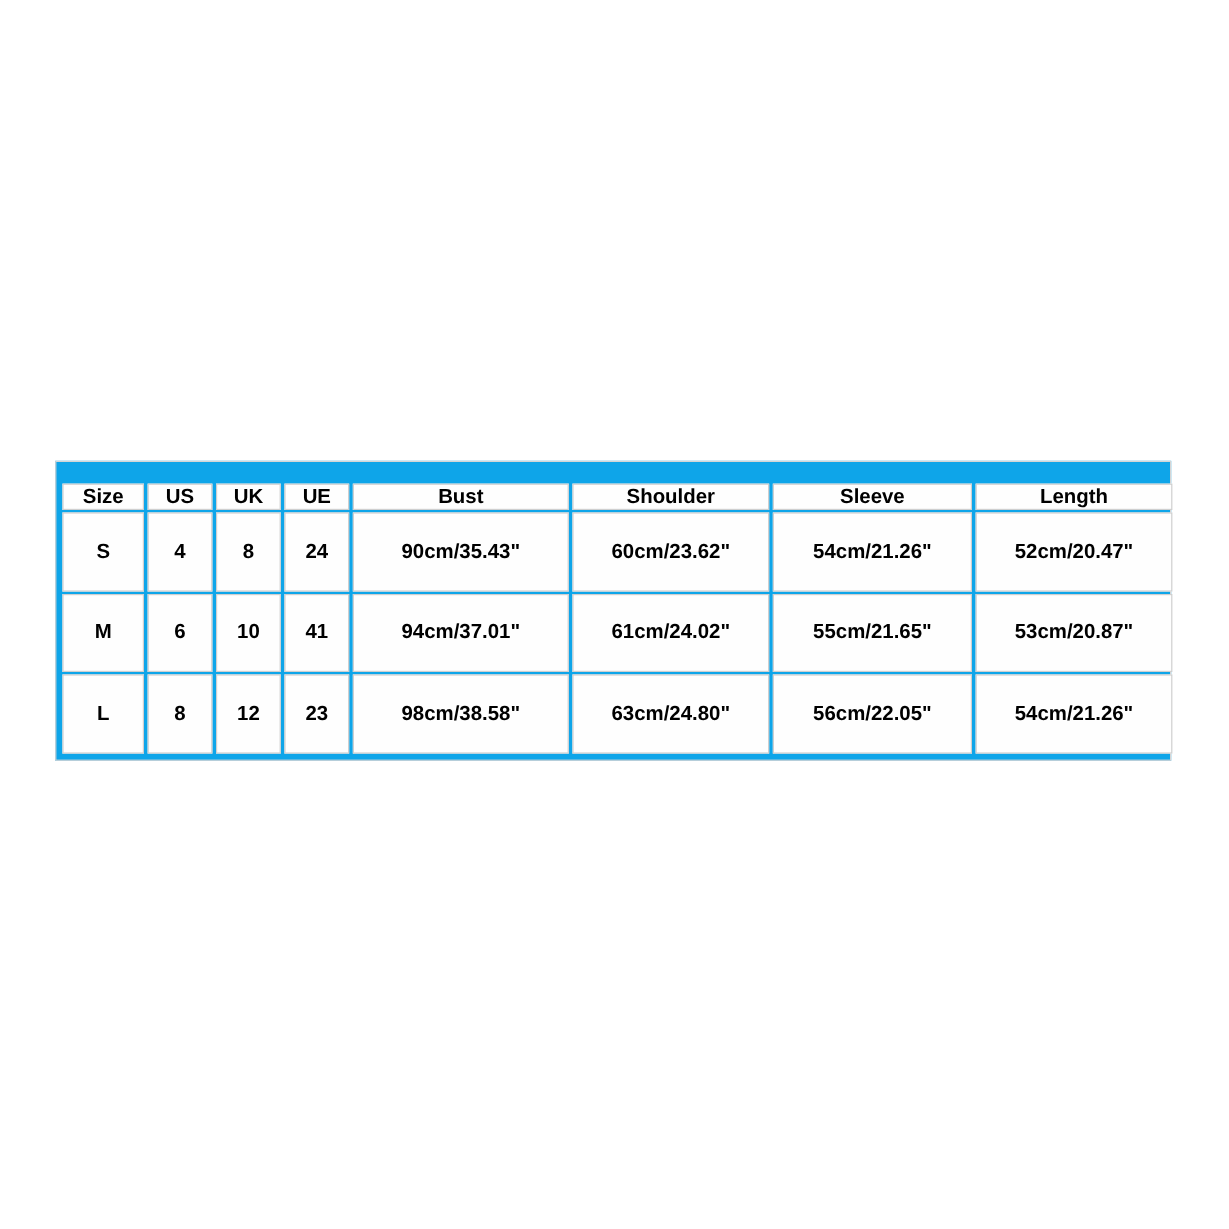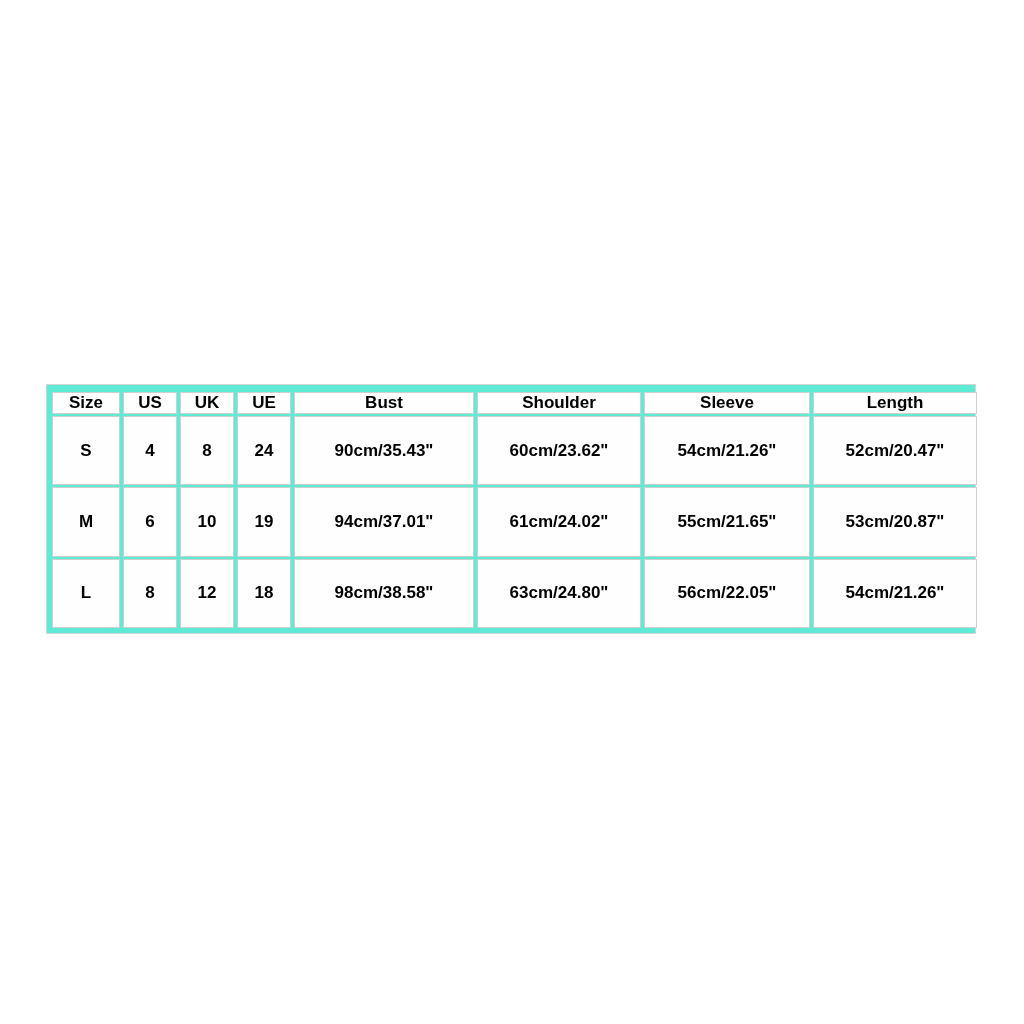--- a/index.html
+++ b/index.html
@@ -16,22 +16,22 @@
   }
 
   #size-chart-wrap {
     position: absolute;
     left: 46px;
     top: 384px;
     width: 930px;
     height: 250px;
     box-sizing: border-box;
     border: 1px solid #d5d5d5;
-    background: #5eead4;
-    padding: 5px 2px 3px 2px;
+    background: #0ea5e9;
+    padding: 16px 2px 3px 2px;
   }
 
   table.size-chart {
     width: 100%;
     height: 100%;
     border-collapse: separate;
     border-spacing: 3px 2px;
     table-layout: fixed;
   }
 
@@ -103,31 +103,31 @@
         <td>24</td>
         <td>90cm/35.43"</td>
         <td>60cm/23.62"</td>
         <td>54cm/21.26"</td>
         <td>52cm/20.47"</td>
       </tr>
       <tr>
         <td>M</td>
         <td>6</td>
         <td>10</td>
-        <td>19</td>
+        <td>41</td>
         <td>94cm/37.01"</td>
         <td>61cm/24.02"</td>
         <td>55cm/21.65"</td>
         <td>53cm/20.87"</td>
       </tr>
       <tr>
         <td>L</td>
         <td>8</td>
         <td>12</td>
-        <td>18</td>
+        <td>23</td>
         <td>98cm/38.58"</td>
         <td>63cm/24.80"</td>
         <td>56cm/22.05"</td>
         <td>54cm/21.26"</td>
       </tr>
     </tbody>
   </table>
 </div>
 
 </body></html>

